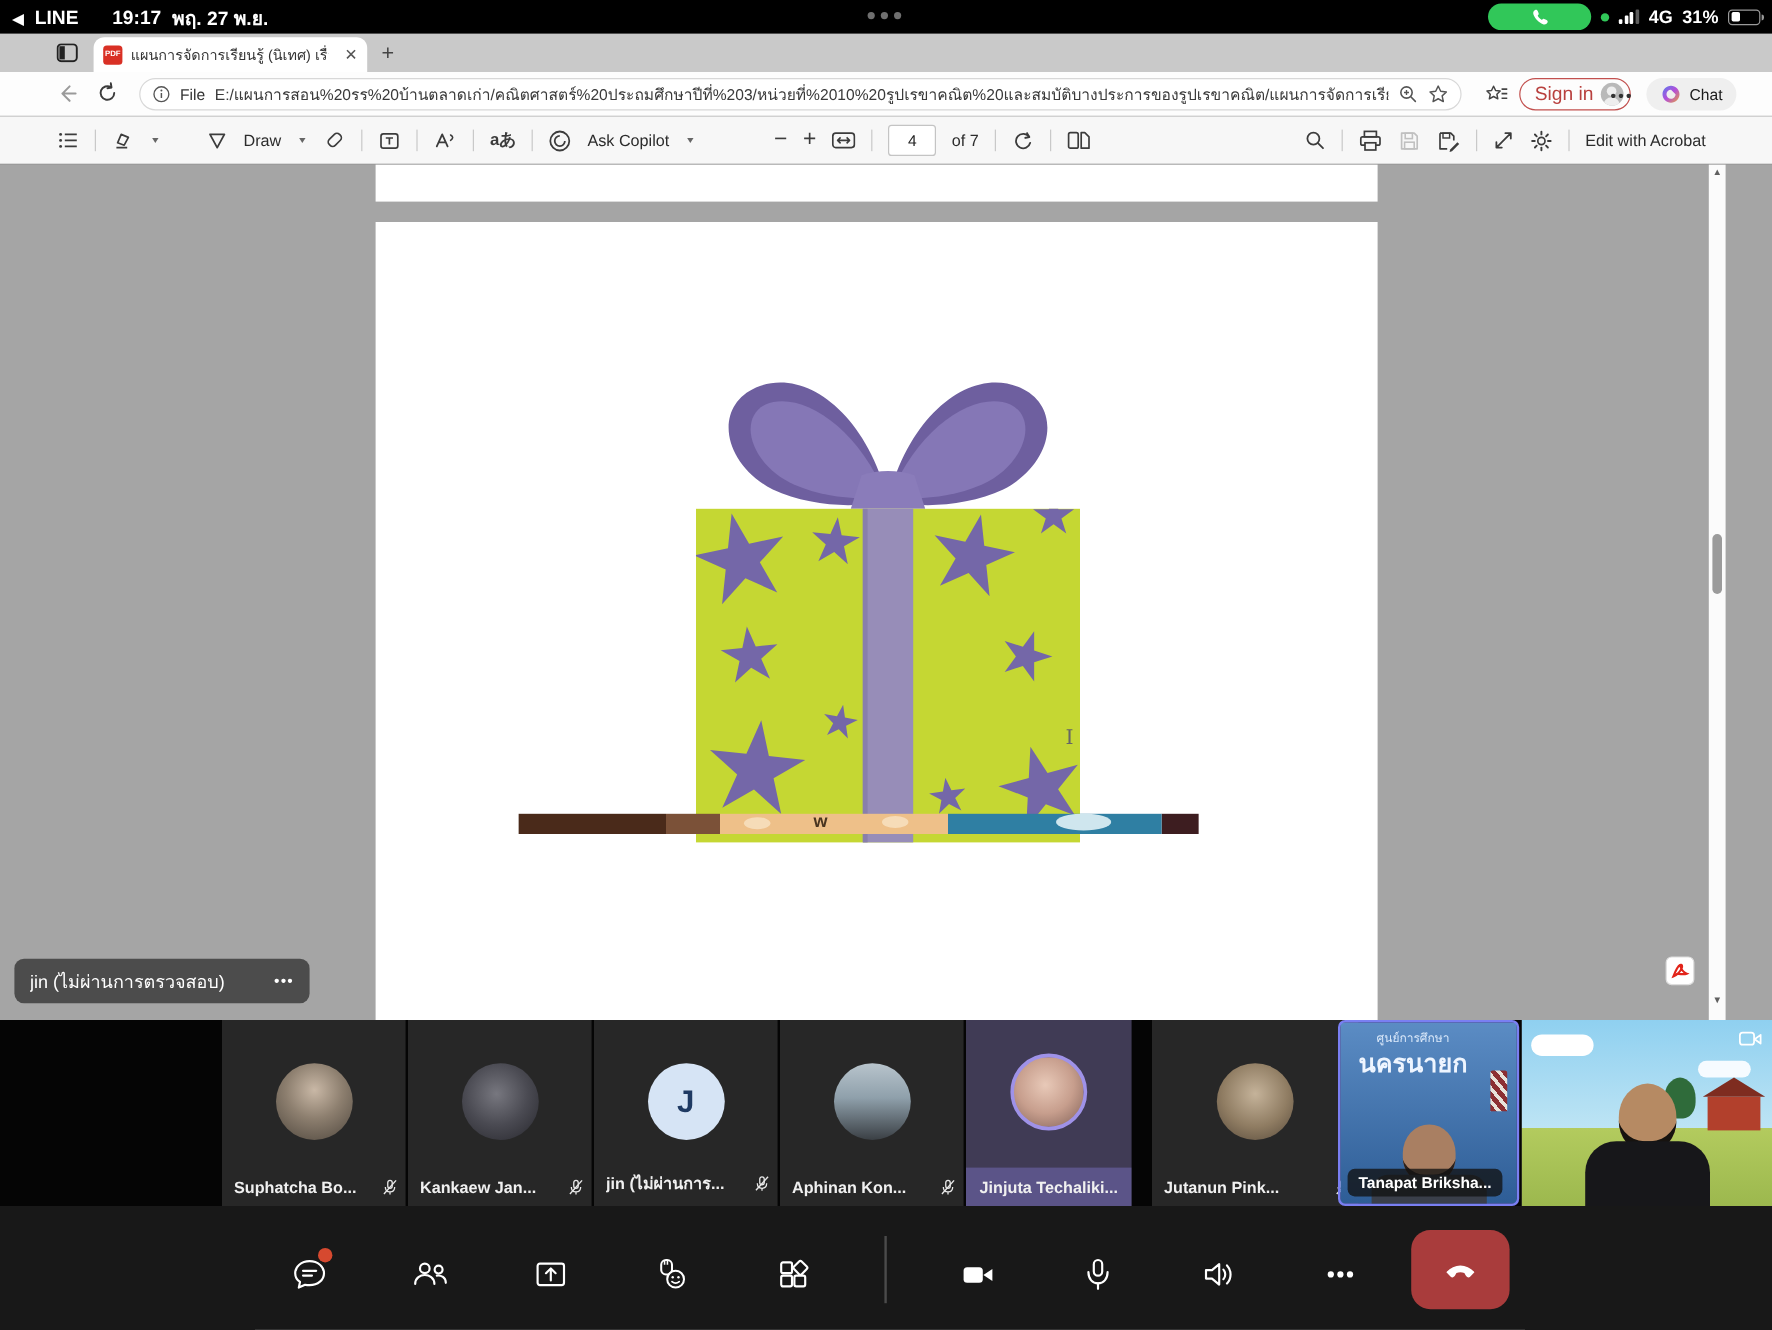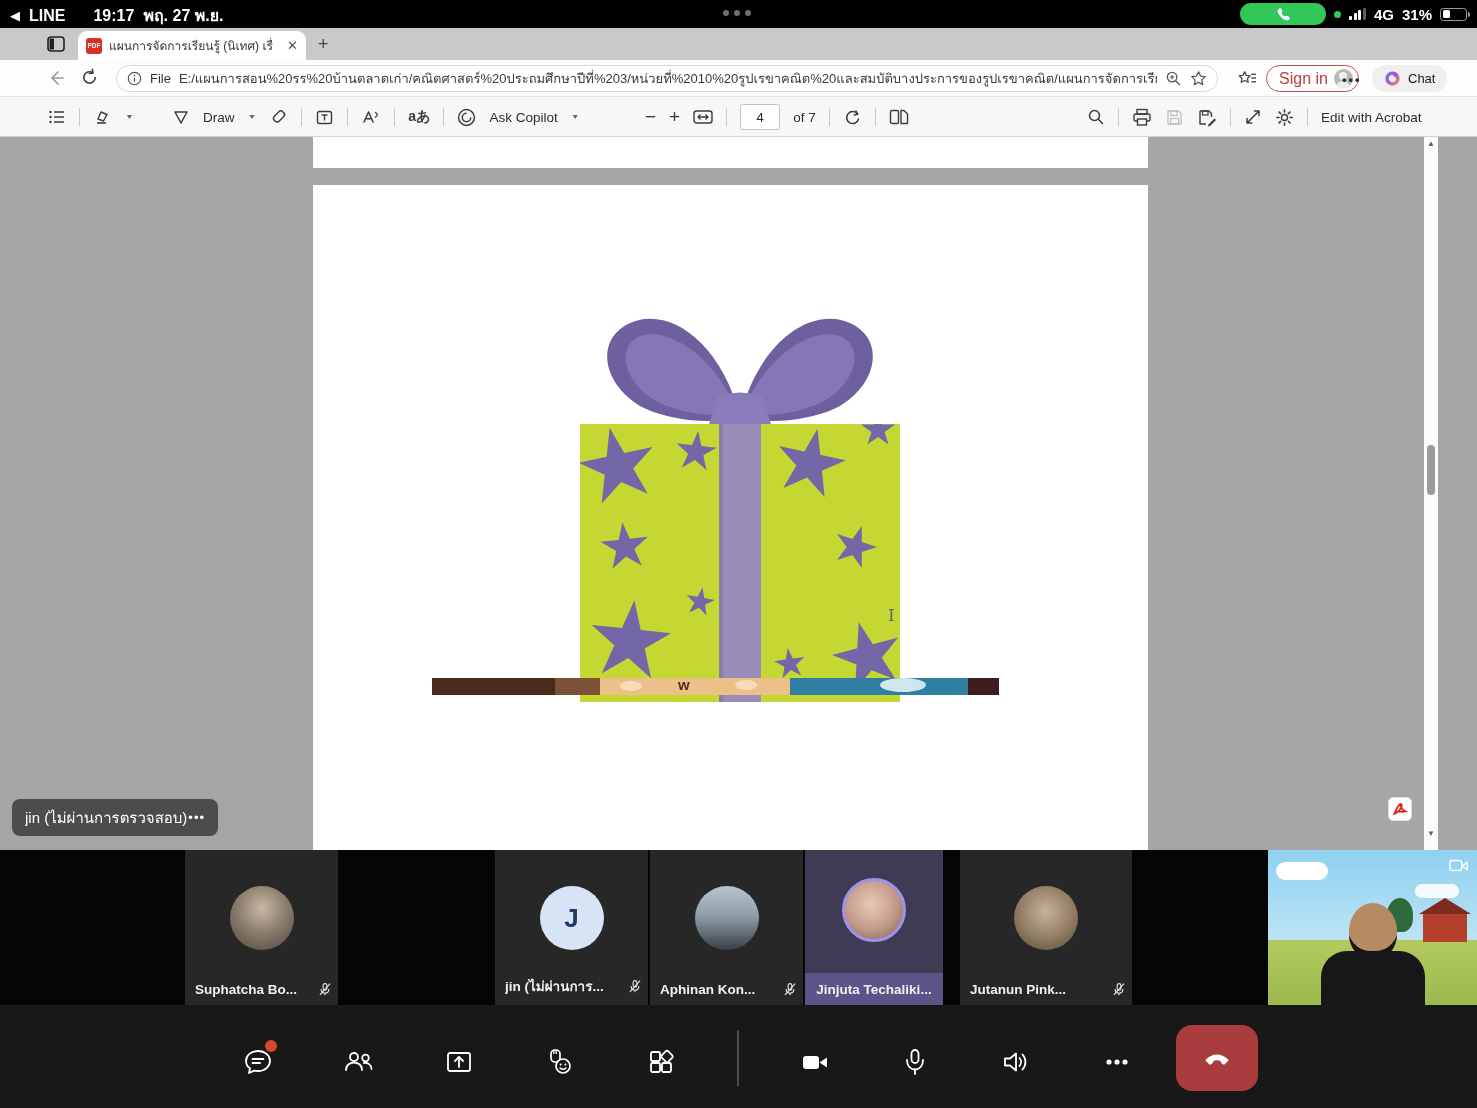--- a/index.html
+++ b/index.html
@@ -57,21 +57,21 @@
   .page-prev { left:313px; top:0px; width:835px; height:31px; background:#fff; }
   .page { left:313px; top:48px; width:835px; height:665px; background:#fff; }
   .caption { left:0; top:423px; width:835px; text-align:center; font-size:30px; font-weight:bold; color:#0a0a0a; }
   .ibeam { left:575px; top:420px; color:#666; font-family:"DejaVu Serif",serif; font-size:17px; }
   .next-img { left:119px; top:493px; width:567px; height:17px; display:flex; overflow:hidden; }
   .scrollbar { left:1424px; top:0; width:14px; height:713px; background:#fbfbfb; }
   .sb-arrow { left:3px; font-size:8px; color:#606060; }
   .sb-thumb { left:3px; top:308px; width:8px; height:50px; background:#9b9b9b; border-radius:4px; }
   .acrobat-float { left:1388px; top:660px; width:24px; height:24px; background:#fff; border:1px solid #ddd; border-radius:5px; display:flex; align-items:center; justify-content:center; }
 
-  .presenter-pill { left:12px; top:799px; width:206px; height:37px; background:#4c4c4c; border-radius:8px; display:flex; align-items:center; padding:0 13px; z-index:5; }
+  .presenter-pill { left:12px; top:799px; width:246px; height:37px; background:#4c4c4c; border-radius:8px; display:flex; align-items:center; padding:0 13px; z-index:5; }
   .presenter-name { color:#fff; font-size:15px; flex:1; white-space:nowrap; overflow:hidden; }
   .presenter-menu { color:#fff; font-size:13px; letter-spacing:1px; }
 
   
   .strip { left:0; top:850px; width:1477px; height:155px; background:#050505; }
   .tile { position:absolute; top:0; height:155px; background:#272727; overflow:hidden; }
   .tile .pav { position:absolute; left:50%; top:36px; transform:translateX(-50%); width:64px; height:64px; border-radius:50%; }
   .name-row { position:absolute; left:10px; right:6px; bottom:8px; display:flex; align-items:center; gap:6px; }
   .pname { color:#f0f0f0; font-size:13.5px; font-weight:bold; white-space:nowrap; overflow:hidden; flex:1; }
   .init-av { background:#d6e4f5; display:flex; align-items:center; justify-content:center; font-size:26px; font-weight:bold; color:#1f3a63; }
@@ -389,20 +389,31 @@
     <div class="name-row">
       <span class="pname">Suphatcha Bo...</span>
       <svg width="14" height="15" viewBox="0 0 18 18">
           <rect x="6.6" y="1.5" width="4.8" height="8.5" rx="2.4" fill="none" stroke="#e8e8e8" stroke-width="1.4"></rect>
           <path d="M4,8.5 C4,12 6.3,13.8 9,13.8 C11.7,13.8 14,12 14,8.5 M9,13.8 V16.5" fill="none" stroke="#e8e8e8" stroke-width="1.4"></path>
           <line x1="2.5" y1="16" x2="15.5" y2="1.5" stroke="#e8e8e8" stroke-width="1.5"></line>
         </svg>
     </div>
   </div>
 
+  <div class="tile" style="left:340px;width:153px">
+    <div class="pav" style="background:radial-gradient(circle at 45% 40%, #77777f 0%, #4a4a52 50%, #26262c 100%)"></div>
+    <div class="name-row">
+      <span class="pname">Kankaew Jan...</span>
+      <svg width="14" height="15" viewBox="0 0 18 18">
+          <rect x="6.6" y="1.5" width="4.8" height="8.5" rx="2.4" fill="none" stroke="#e8e8e8" stroke-width="1.4"></rect>
+          <path d="M4,8.5 C4,12 6.3,13.8 9,13.8 C11.7,13.8 14,12 14,8.5 M9,13.8 V16.5" fill="none" stroke="#e8e8e8" stroke-width="1.4"></path>
+          <line x1="2.5" y1="16" x2="15.5" y2="1.5" stroke="#e8e8e8" stroke-width="1.5"></line>
+        </svg>
+    </div>
+  </div>
 
   <div class="tile" style="left:495px;width:153px">
     <div class="pav init-av">J</div>
     <div class="name-row">
       <span class="pname">jin (ไม่ผ่านการ...</span>
       <svg width="14" height="15" viewBox="0 0 18 18">
           <rect x="6.6" y="1.5" width="4.8" height="8.5" rx="2.4" fill="none" stroke="#e8e8e8" stroke-width="1.4"></rect>
           <path d="M4,8.5 C4,12 6.3,13.8 9,13.8 C11.7,13.8 14,12 14,8.5 M9,13.8 V16.5" fill="none" stroke="#e8e8e8" stroke-width="1.4"></path>
           <line x1="2.5" y1="16" x2="15.5" y2="1.5" stroke="#e8e8e8" stroke-width="1.5"></line>
         </svg>
@@ -433,20 +444,28 @@
     <div class="name-row">
       <span class="pname">Jutanun Pink...</span>
       <svg width="14" height="15" viewBox="0 0 18 18">
           <rect x="6.6" y="1.5" width="4.8" height="8.5" rx="2.4" fill="none" stroke="#e8e8e8" stroke-width="1.4"></rect>
           <path d="M4,8.5 C4,12 6.3,13.8 9,13.8 C11.7,13.8 14,12 14,8.5 M9,13.8 V16.5" fill="none" stroke="#e8e8e8" stroke-width="1.4"></path>
           <line x1="2.5" y1="16" x2="15.5" y2="1.5" stroke="#e8e8e8" stroke-width="1.5"></line>
         </svg>
     </div>
   </div>
 
+  <div class="tile" style="left:1115px;width:151px;border:2.5px solid #7a7ff2;border-radius:6px;background:linear-gradient(#5b8cc4,#2e5d96)">
+    <div style="position:absolute;left:0;right:26px;top:5px;text-align:center;color:#dbe9fa;font-size:10px">ศูนย์การศึกษา</div>
+    <div style="position:absolute;left:0;right:26px;top:17px;text-align:center;color:#eef5ff;font-size:21px;font-weight:bold">นครนายก</div>
+    <div style="position:absolute;right:8px;top:40px;width:14px;height:34px;background:repeating-linear-gradient(50deg,#8c2f33 0 4px,#e8e2da 4px 7px);border-radius:2px 2px 0 0"></div>
+    <div style="position:absolute;left:50%;bottom:18px;transform:translateX(-50%);width:44px;height:48px;border-radius:50% 50% 42% 42%;background:#a97f62;box-shadow:0 -8px 0 -2px #2a201c inset"></div>
+    <div style="position:absolute;left:50%;bottom:-6px;transform:translateX(-50%);width:96px;height:30px;border-radius:14px 14px 0 0;background:#3a3f4a"></div>
+    <div class="video-pill">Tanapat Briksha...</div>
+  </div>
 
   <div class="tile" style="left:1268px;width:209px">
     <div style="position:absolute;inset:0;background:linear-gradient(#8fd0f0 0%, #bde4f4 58%, #b3cb5e 58%, #9cb84e 100%)"></div>
     <div style="position:absolute;left:8px;top:12px;width:52px;height:18px;border-radius:12px;background:#fff"></div>
     <div style="position:absolute;right:18px;top:34px;width:44px;height:14px;border-radius:10px;background:#f6fbff"></div>
     <div style="position:absolute;right:64px;top:48px;width:26px;height:34px;background:#2f6b3a;border-radius:50% 50% 40% 40%"></div>
     <div style="position:absolute;right:6px;top:48px;width:0;height:0;border-left:26px solid transparent;border-right:26px solid transparent;border-bottom:16px solid #7e2c20"></div>
     <div style="position:absolute;right:10px;top:64px;width:44px;height:28px;background:#b2402c"></div>
     <div style="position:absolute;left:50%;bottom:46px;transform:translateX(-50%);width:48px;height:56px;border-radius:50% 50% 44% 44%;background:#b68a63;box-shadow:0 -10px 0 -2px #17130f inset"></div>
     <div style="position:absolute;left:50%;bottom:-8px;transform:translateX(-50%);width:104px;height:62px;border-radius:26px 26px 0 0;background:#17171a"></div>

